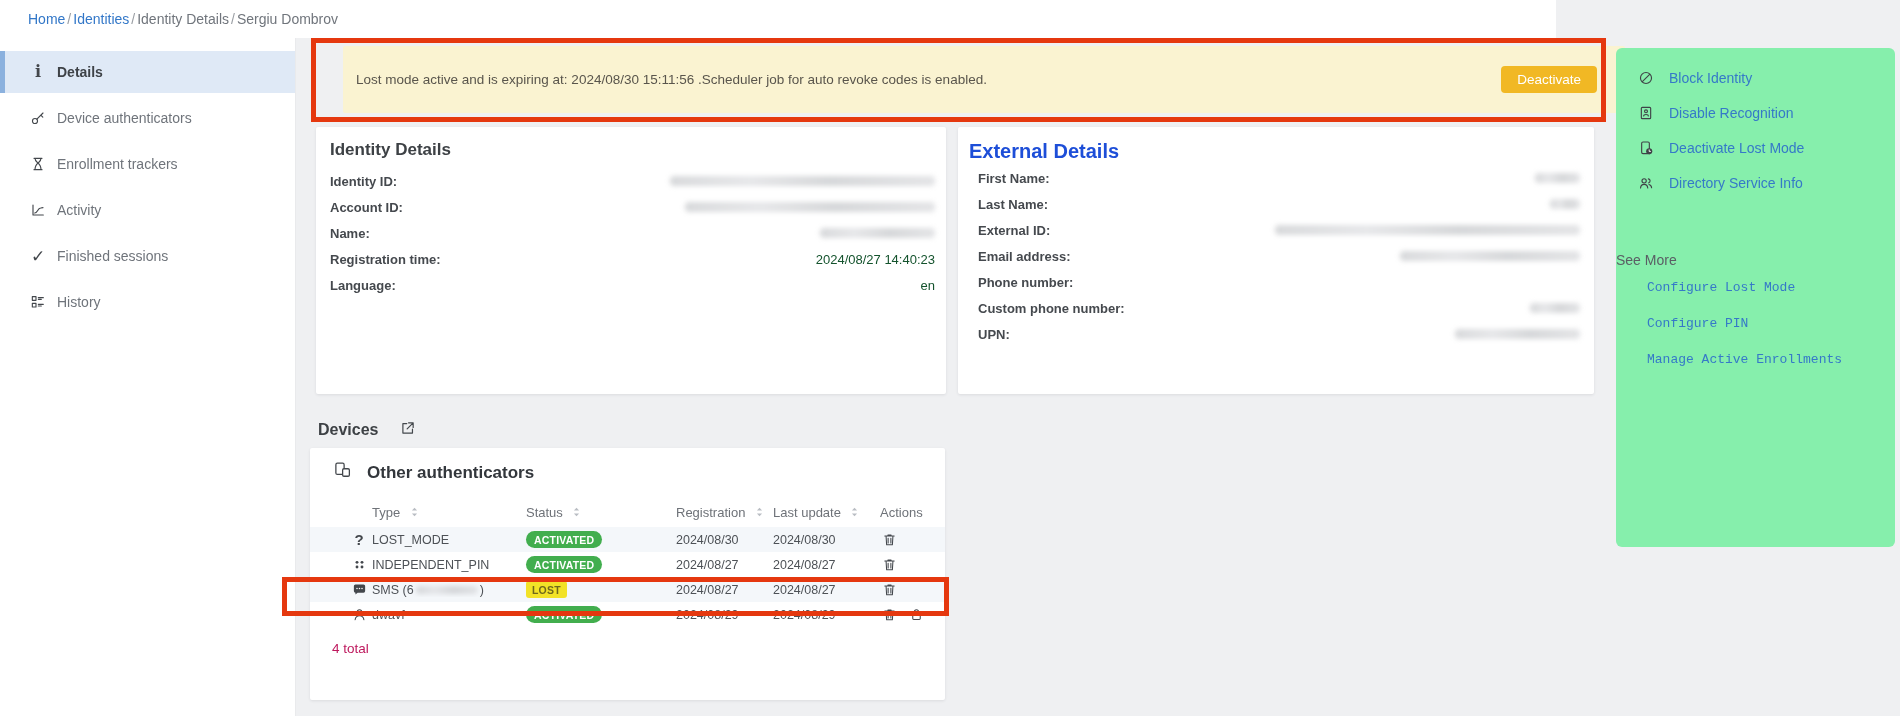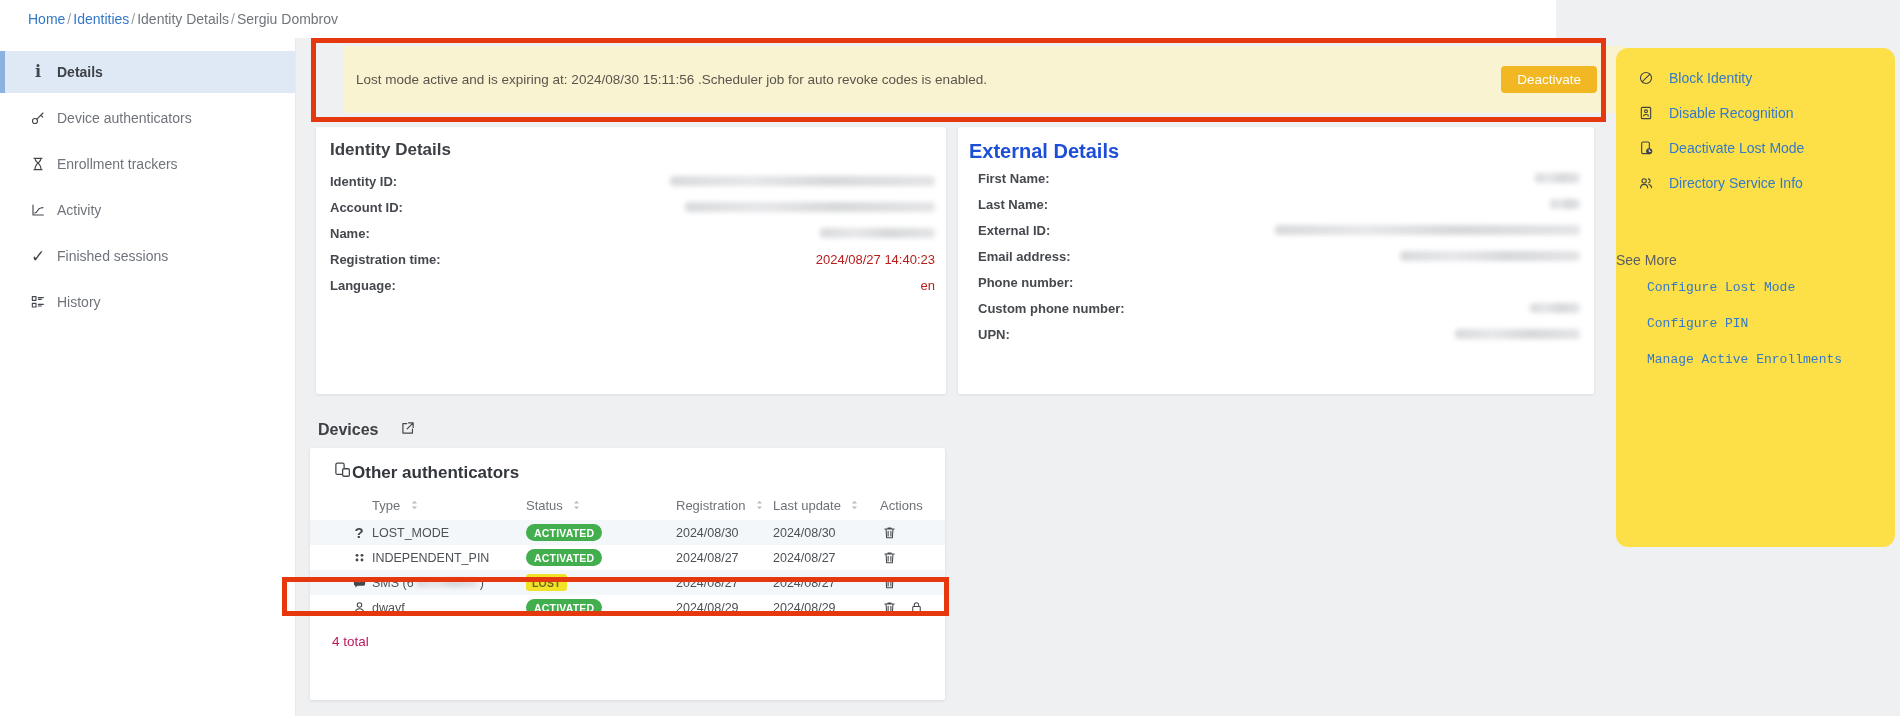--- a/index.html
+++ b/index.html
@@ -38,51 +38,51 @@
 
   
   .card { position:absolute; background:#fff; border-radius:2px; box-shadow:0 1px 3px rgba(40,40,60,.10); }
   #identity-card { left:316px; top:127px; width:630px; height:267px; padding:13px 11px 0 14px; }
   #external-card { left:958px; top:127px; width:636px; height:267px; padding:13px 14px 0 11px; }
   .card-title { font-size:17px; font-weight:bold; color:#3d4145; margin-bottom:8px; }
   .card-title.plain { font-weight:bold; font-size:20px; color:#1d4ed8; margin-bottom:2px; }
   .field-row { height:26px; display:flex; align-items:center; justify-content:space-between; }
   #external-card .field-row { padding-left:9px; }
   .field-label { font-size:13px; font-weight:bold; color:#45494e; }
-  .field-value { font-size:13px; color:#b91c1c; }
+  .field-value { font-size:13px; color:#14532d; }
   .redacted { display:inline-block; height:10px; border-radius:4px; opacity:.7; filter:blur(2.5px);
               background:linear-gradient(90deg,#c7c9cc,#dcdde0 30%,#c4c6c9 60%,#d8d9dc); }
 
   
   #devices-heading { left:318px; top:419px; display:flex; align-items:center; gap:20px;
                      font-size:16px; font-weight:bold; color:#3d4145; }
   #devices-heading .icon svg { width:17px; height:17px; }
 
   
   #auth-card { left:310px; top:448px; width:635px; height:252px; padding-top:9px; }
-  #auth-header { display:flex; align-items:center; padding-left:24px; height:32px;
+  #auth-header { display:flex; align-items:center; gap:15px; padding-left:24px; height:32px;
                  font-size:17px; font-weight:bold; color:#33373c; }
   #auth-header .icon svg { width:21px; height:21px; }
   .t-grid { display:grid; grid-template-columns:22px 154px 150px 97px 107px 1fr; align-items:center;
             padding-left:40px; padding-right:14px; }
-  #auth-thead { margin-top:1px; height:30px; font-size:13px; color:#6e7278; }
+  #auth-thead { margin-top:8px; height:30px; font-size:13px; color:#6e7278; }
   .th { display:flex; align-items:center; gap:5px; cursor:pointer; }
   .t-row { height:25px; font-size:12.5px; color:#4d5156; }
   .t-row.shaded { background:#f4f7fa; }
   .t-row .icon svg { width:15px; height:15px; }
   .cell-type { display:flex; align-items:center; gap:2px; white-space:nowrap; overflow:hidden; }
   .pill { display:inline-block; font-size:10.5px; font-weight:bold; padding:2.5px 8px; border-radius:9px; letter-spacing:.2px; }
   .pill.green { background:#42ae4e; color:#fff; }
   .pill.yellow { background:#f2e227; color:#6e681c; border-radius:3px; padding:2.5px 6px; }
   .cell-actions { display:flex; align-items:center; gap:9px; }
   .cell-actions .icon { cursor:pointer; }
   #auth-total { margin-top:14px; padding-left:22px; font-size:13.5px; color:#be185d; }
 
   
-  #right-panel { left:1616px; top:48px; width:279px; height:499px; background:#fde047; border-radius:12px; padding-top:12px; }
+  #right-panel { left:1616px; top:48px; width:279px; height:499px; background:#86efac; border-radius:6px; padding-top:12px; }
   .action-item { height:35px; display:flex; align-items:center; gap:14px; padding-left:21px;
                  font-size:14px; color:#3579c8; cursor:pointer; }
   .action-item .icon { color:#3f4347; }
   #see-more-label { margin-top:52px; font-size:14px; color:#5a5e64; }
   .see-link { margin-top:21px; padding-left:31px; font-size:13px; color:#3579c8; cursor:pointer;font-family:Liberation Mono, monospace; }
   .see-link:first-of-type { margin-top:12px; }
 
   
   .annotation { position:absolute; border:5px solid #e5380f; pointer-events:none; z-index:10; }
   #ann-banner { left:311px; top:38px; width:1295px; height:84px; }

